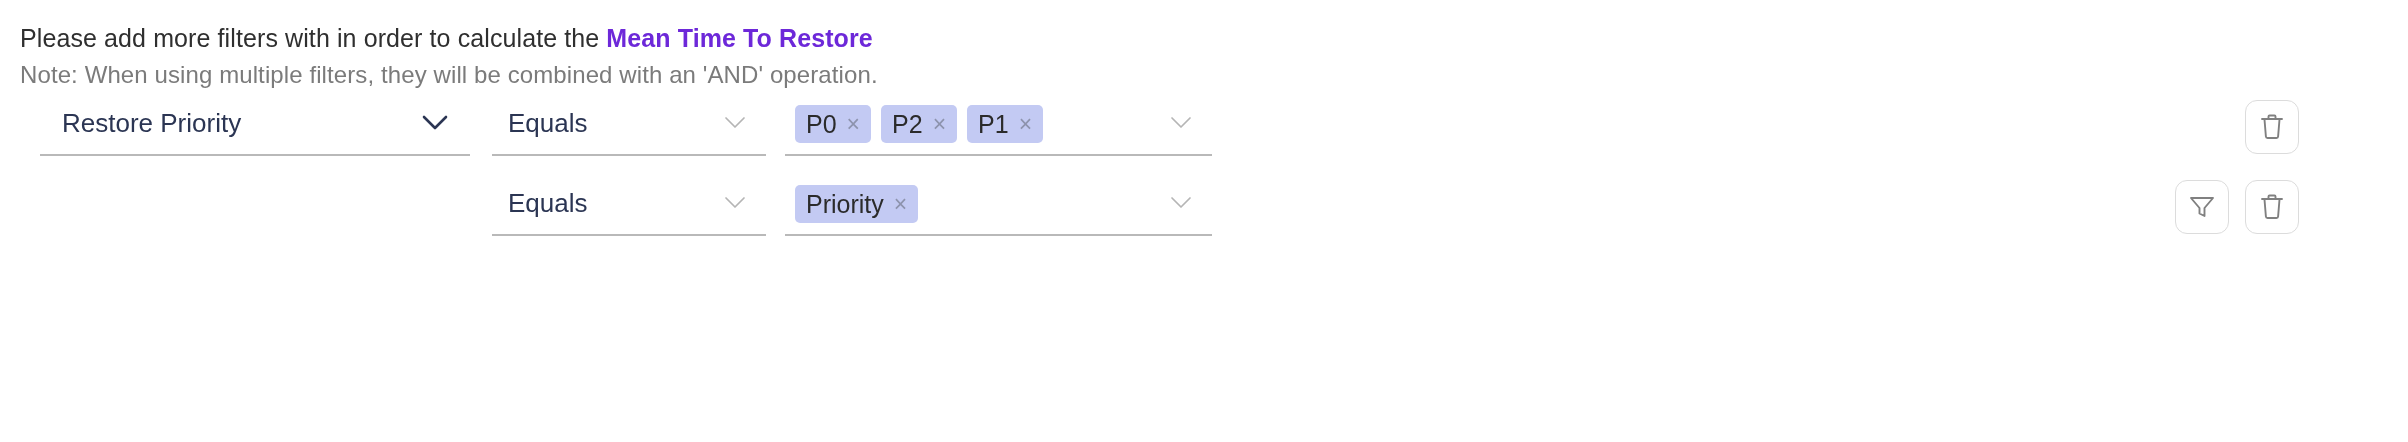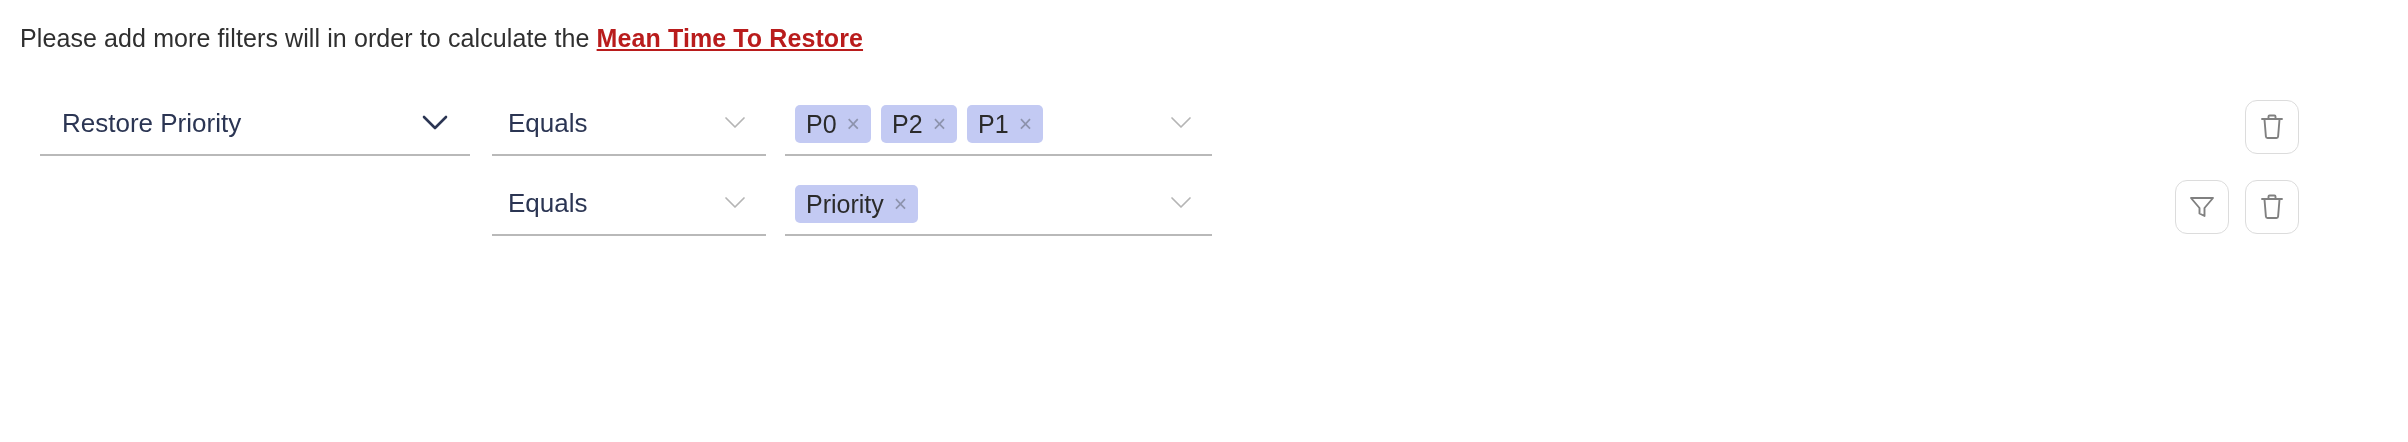--- a/index.html
+++ b/index.html
@@ -28,22 +28,21 @@
     left: 20px;
     top: 23px;
     font-size: 25px;
     line-height: 30px;
     color: #2f2f2f;
     white-space: nowrap;
     letter-spacing: 0.1px;
   }
   .intro .metric {
     font-weight: bold;
-    color: #b91c1c;
-    text-decoration: underline;
+    color: #6d28d9;
   }
   .note {
     position: absolute;
     left: 20px;
     top: 60px;
     font-size: 24px;
     line-height: 30px;
     color: #7b7b7b;
     white-space: nowrap;
     letter-spacing: 0.1px;
@@ -145,23 +144,24 @@
     box-sizing: border-box;
   }
   .icon-btn svg { display: block; }
 </style>
 </head>
 <body>
 
 <div class="panel">
 
   <div class="intro">
-    <span>Please add more filters will in order to calculate the </span><span class="metric">Mean Time To Restore</span>
+    <span>Please add more filters with in order to calculate the </span><span class="metric">Mean Time To Restore</span>
   </div>
 
+  <div class="note">Note: When using multiple filters, they will be combined with an 'AND' operation.</div>
 
   <div class="rows">
 
     <div class="filter-row">
 
       <div class="field field-attribute">
         <span class="field-label">Restore Priority</span>
         <span class="chev chev-strong">
           <svg viewBox="0 0 26 18">
               <path d="M2 3 L13 14 L24 3" fill="none" stroke="#2b3553" stroke-width="2.6" stroke-linecap="round" stroke-linejoin="round"></path>

